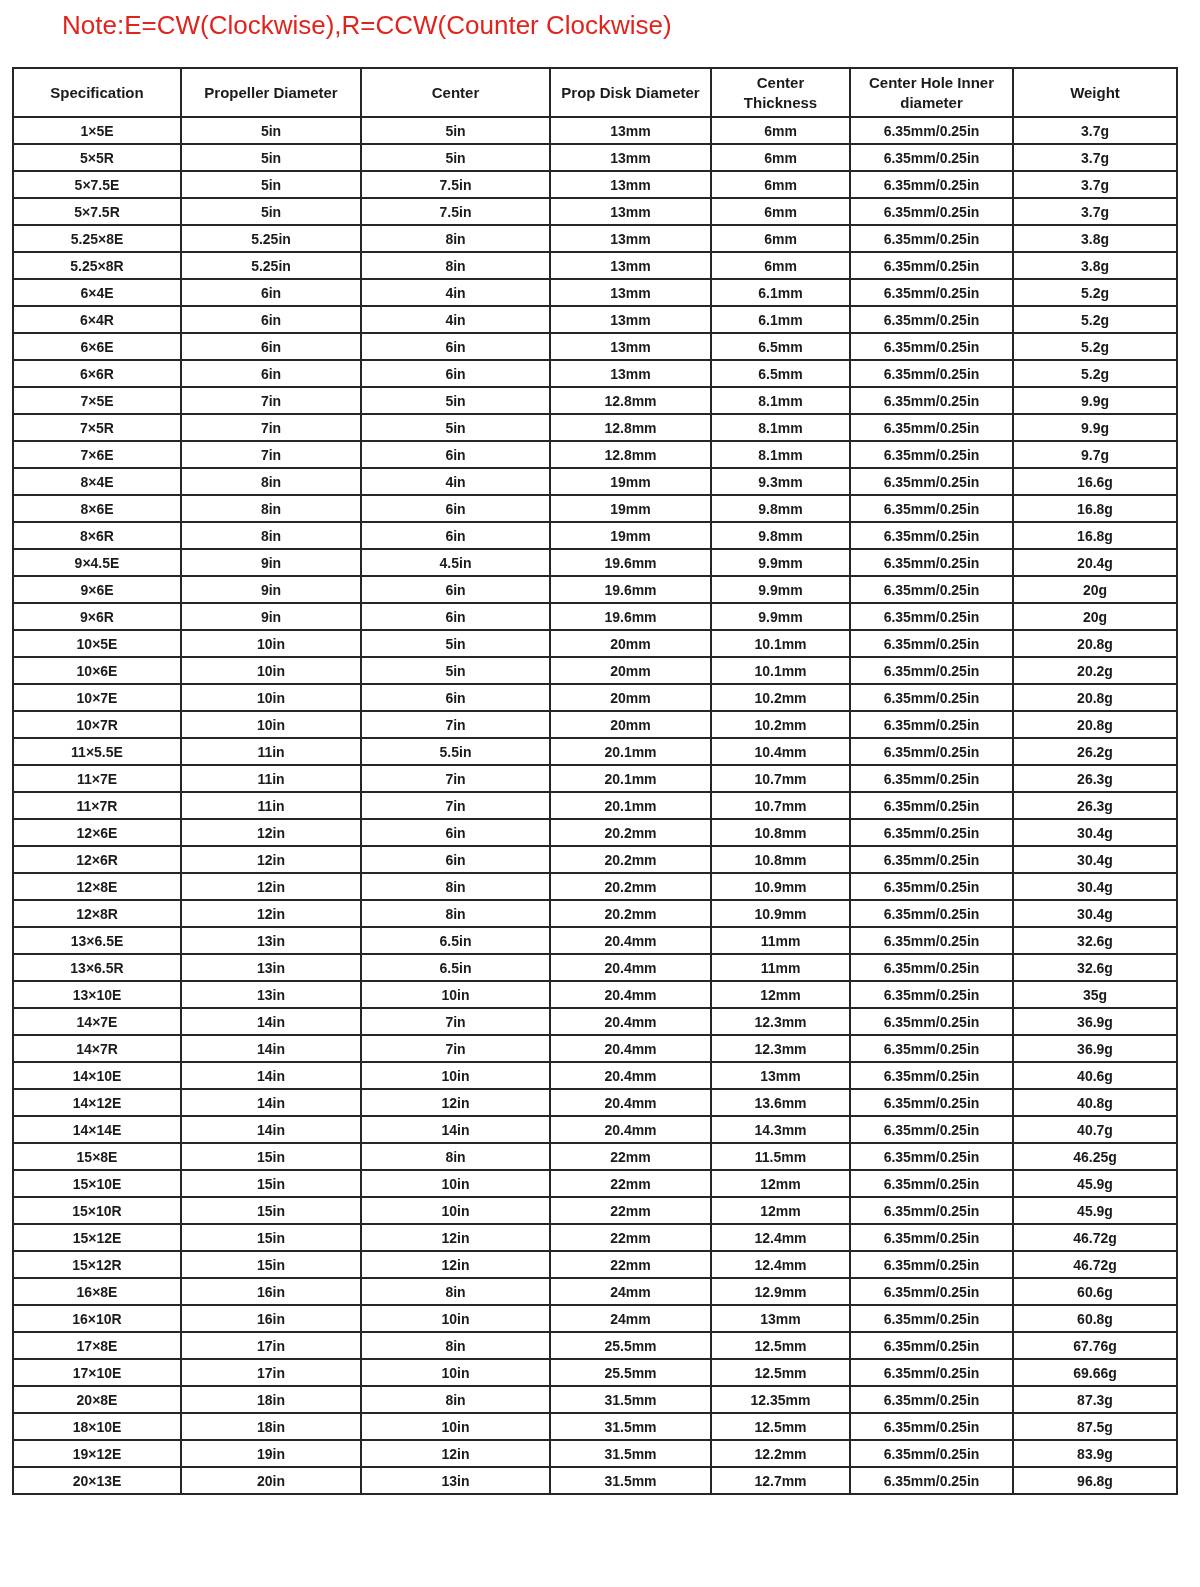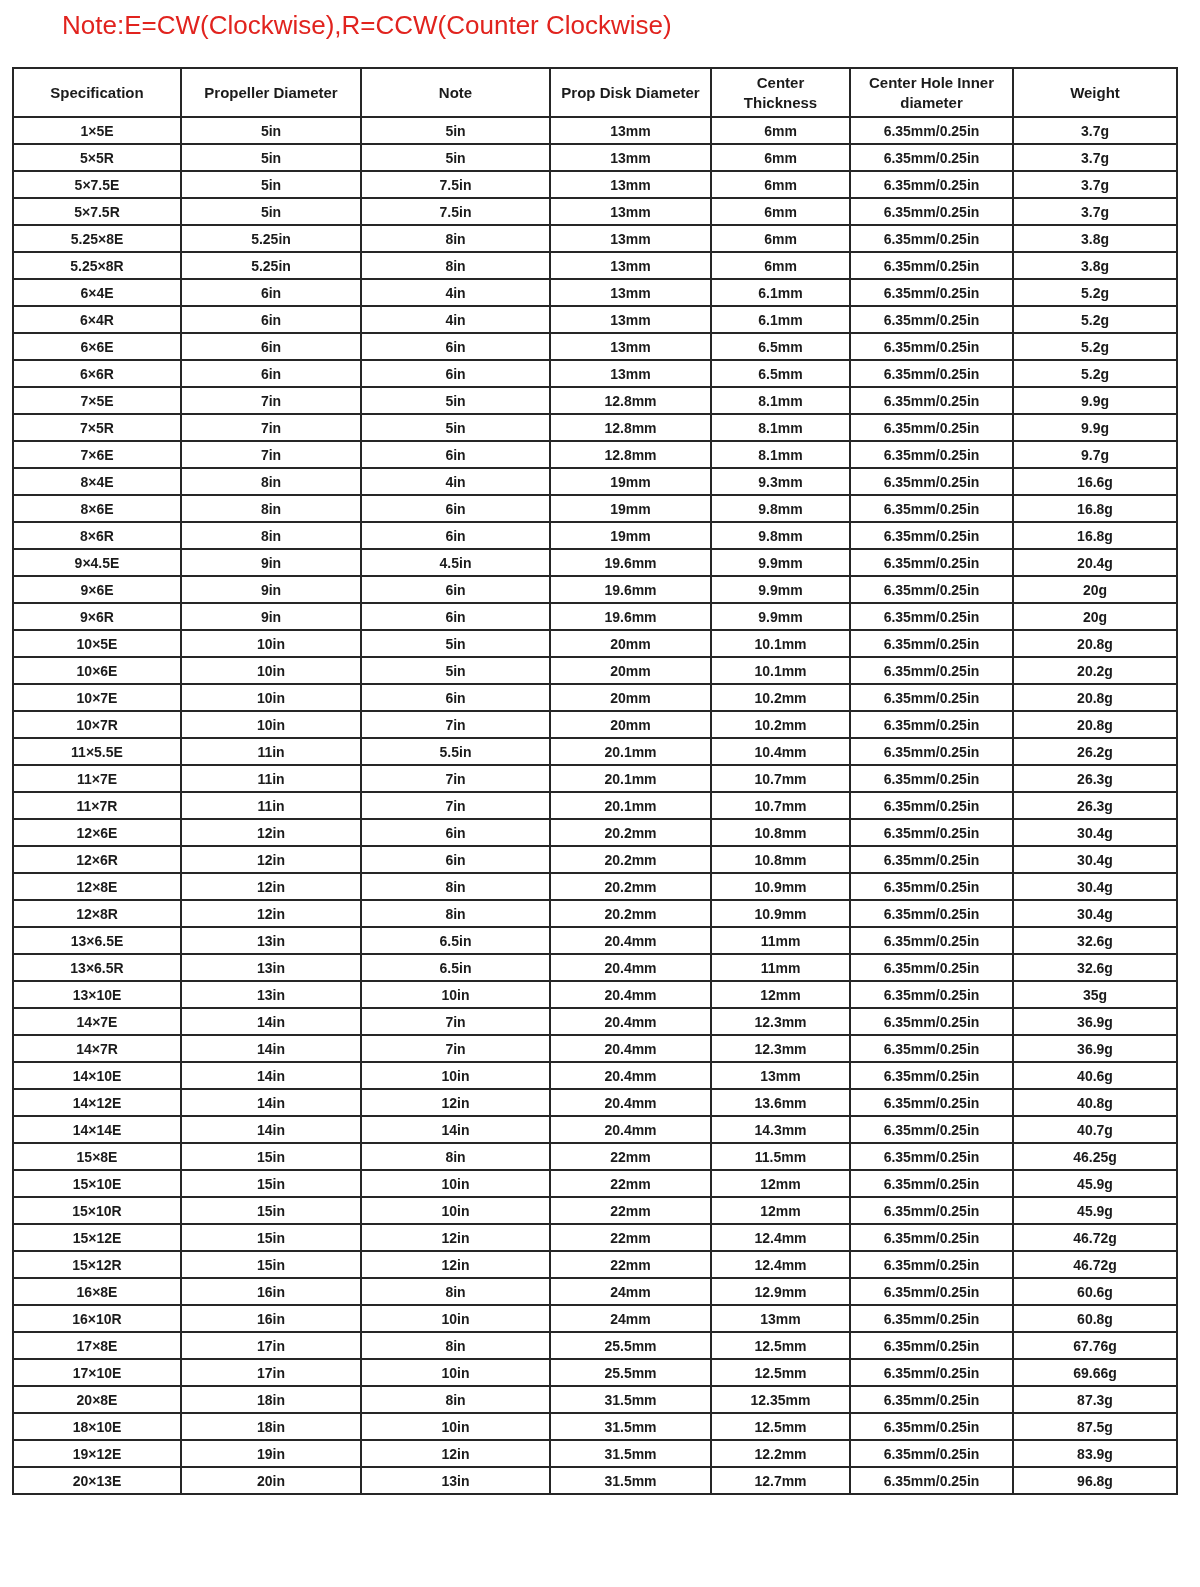--- a/index.html
+++ b/index.html
@@ -70,21 +70,21 @@
         <col style="width: 189px;">
         <col style="width: 161px;">
         <col style="width: 139px;">
         <col style="width: 163px;">
         <col style="width: 164px;">
       </colgroup>
     <thead>
       <tr>
           <th>Specification</th>
           <th>Propeller Diameter</th>
-          <th>Note</th>
+          <th>Center</th>
           <th>Prop Disk Diameter</th>
           <th>Center Thickness</th>
           <th>Center Hole Inner diameter</th>
           <th>Weight</th>
         </tr>
     </thead>
     <tbody>
         <tr>
           <td>1×5E</td>
           <td>5in</td>

